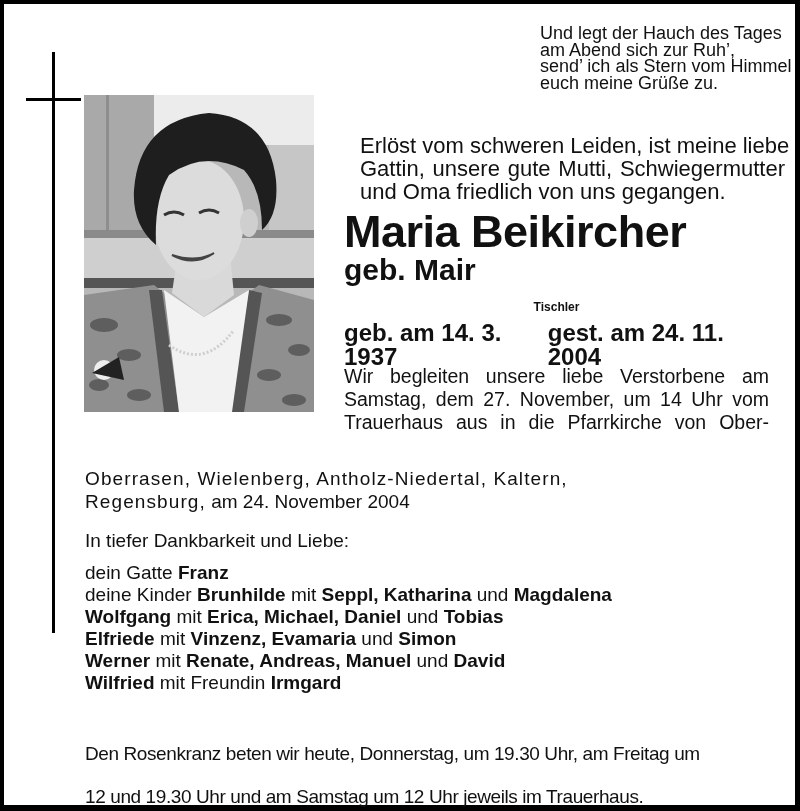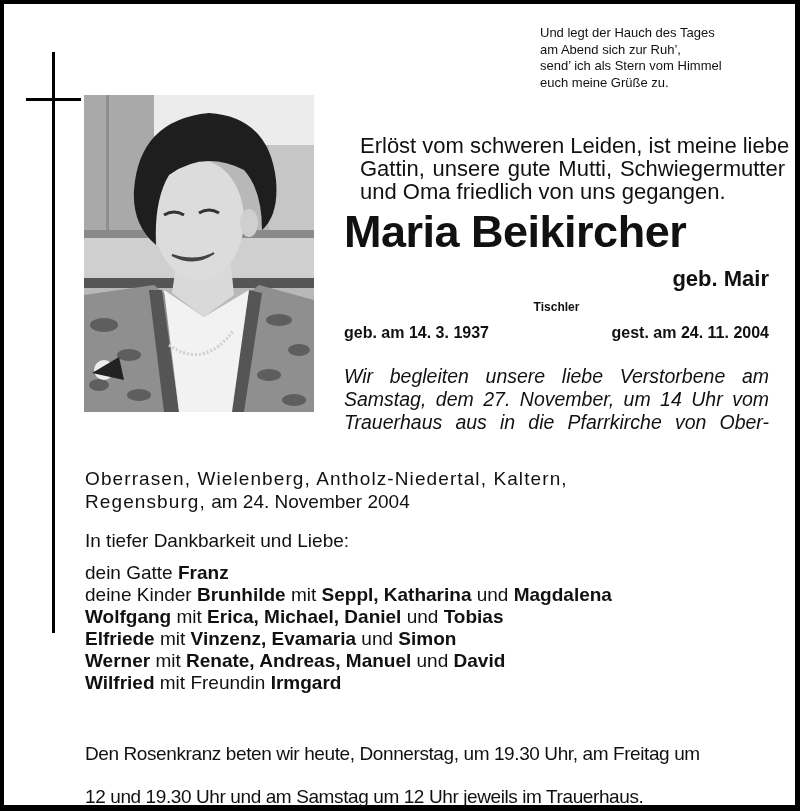--- a/index.html
+++ b/index.html
@@ -2,32 +2,32 @@
 <html><head>
 <meta charset="utf-8">
 <style>
   html, body { margin: 0; padding: 0; background: #fff; }
   body { width: 800px; height: 811px; position: relative; overflow: hidden;
          font-family: "Liberation Sans", "DejaVu Sans", sans-serif; color: #111; }
   .frame { position: absolute; left: 0; top: 0; width: 800px; height: 811px; box-sizing: border-box;
            border-top: 4px solid #000; border-left: 4px solid #000; border-right: 5px solid #000; border-bottom: 6px solid #000; }
   .cross-v { position: absolute; left: 52px; top: 52px; width: 3px; height: 581px; background: #000; }
   .cross-h { position: absolute; left: 26px; top: 98px; width: 55px; height: 3px; background: #000; }
-  .motto { position: absolute; left: 540px; top: 25px; width: 250px; font-size: 13px; line-height: 16.5px; }
+  .motto { position: absolute; left: 540px; top: 25px; width: 250px; font-size: 18px; line-height: 16.5px; }
   .motto div { white-space: nowrap; }
   .photo { position: absolute; left: 84px; top: 95px; width: 230px; height: 317px; overflow: hidden; background: #bdbdbd; }
   .intro { position: absolute; left: 344px; top: 134px; width: 425px; font-size: 22px; line-height: 23px; text-align: justify; text-align-last: left; margin-left: 16px; }
   .intro .ln { display: block; text-align: justify; text-align-last: justify; white-space: nowrap; }
   .intro .ln.last { text-align-last: left; }
   .name { position: absolute; left: 344px; top: 206px; width: 425px; text-align: left; font-size: 45px; font-weight: bold; letter-spacing: -0.5px; line-height: 52px; }
-  .maiden { position: absolute; left: 344px; top: 266px; width: 425px; text-align: right; font-size: 22px; font-weight: bold; line-height: 26px; }
+  .maiden { position: absolute; left: 344px; top: 257px; width: 425px; text-align: left; font-size: 30px; font-weight: bold; line-height: 26px; }
   .occupation { position: absolute; left: 344px; top: 297px; width: 425px; text-align: center; font-size: 12px; font-weight: bold; line-height: 20px; }
-  .dates { position: absolute; left: 344px; top: 321px; width: 425px; font-size: 16px; font-weight: bold; line-height: 24px; display: flex; justify-content: space-between; }
+  .dates { position: absolute; left: 344px; top: 321px; width: 425px; font-size: 24px; font-weight: bold; line-height: 24px; display: flex; justify-content: space-between; }
   .funeral { position: absolute; left: 344px; top: 365px; width: 425px; font-size: 19.5px; line-height: 23px; }
-  .funeral .ln { display: block; text-align: justify; text-align-last: justify; white-space: nowrap; font-style: italic; }
+  .funeral .ln { display: block; text-align: justify; text-align-last: justify; white-space: nowrap; }
   .funeral .ln.last { text-align-last: left; }
   .place { position: absolute; left: 85px; top: 467px; width: 600px; font-size: 19px; line-height: 23px; }
   .place .l1 { letter-spacing: 1.1px; white-space: nowrap; }
   .place .l2a { letter-spacing: 1.1px; }
   .thanks { position: absolute; left: 85px; top: 530px; font-size: 19px; line-height: 22px; white-space: nowrap; }
   .family { position: absolute; left: 85px; top: 562px; font-size: 19px; line-height: 22px; }
   .family .row { white-space: nowrap; }
   .family b { font-weight: bold; }
   .rosary { position: absolute; left: 85px; top: 722px; width: 690px; font-size: 19px; line-height: 23px; letter-spacing: -0.4px; }
   .rosary .ln { white-space: nowrap; margin-top: 20px; }

